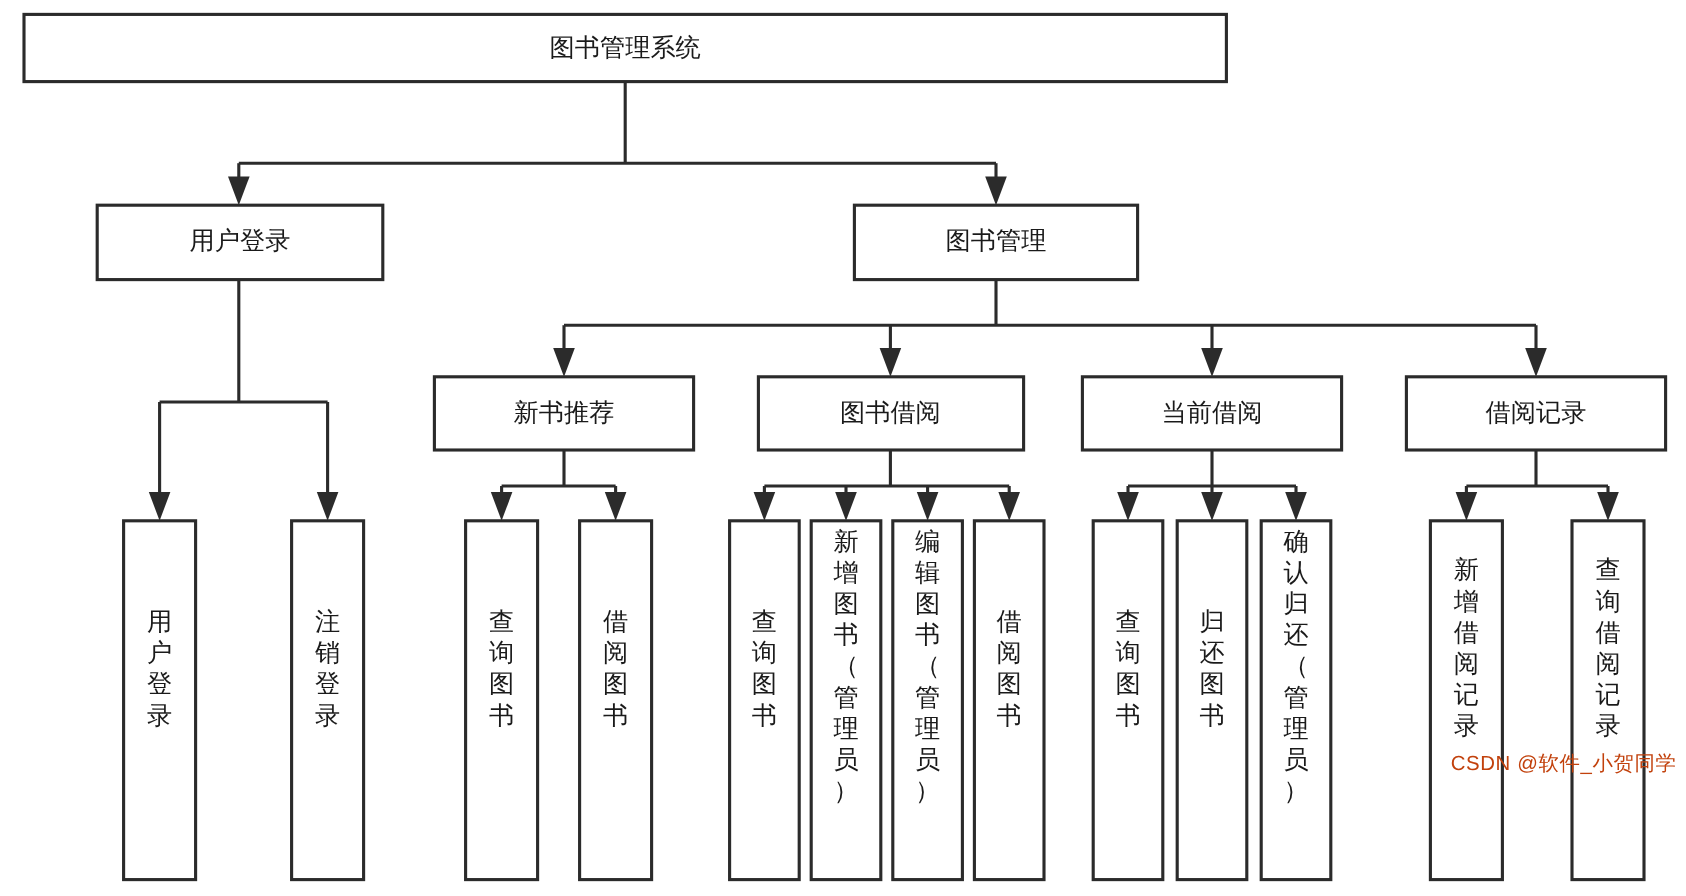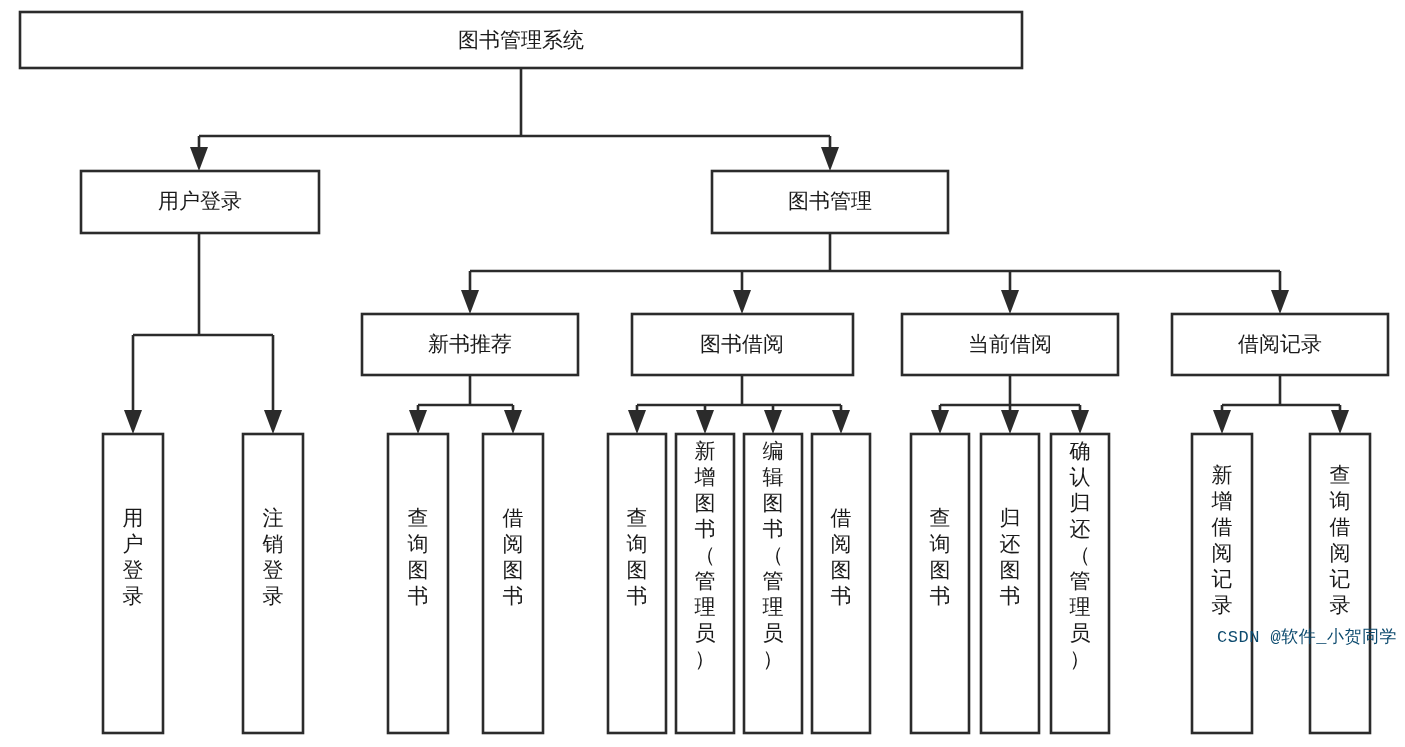--- a/index.html
+++ b/index.html
@@ -50,23 +50,23 @@
   .node-label-v {
     font-family: "Liberation Sans", "DejaVu Sans", sans-serif;
     font-size: 21px;
     fill: #1a1a1a;
     text-anchor: middle;
   }
   .watermark-text {
     position: absolute;
     right: 8px;
     bottom: 6px;
-    font-family: Liberation Mono, monospace;
+    font-family: Liberation Sans, sans-serif;
     font-size: 17px;
-    color: #0c4a6e;
+    color: #c2410c;
     white-space: nowrap;
     letter-spacing: 0.5px;
     pointer-events: none;
   }
 </style>
 </head>
 <body>
 
 <div id="diagram-root">
 

